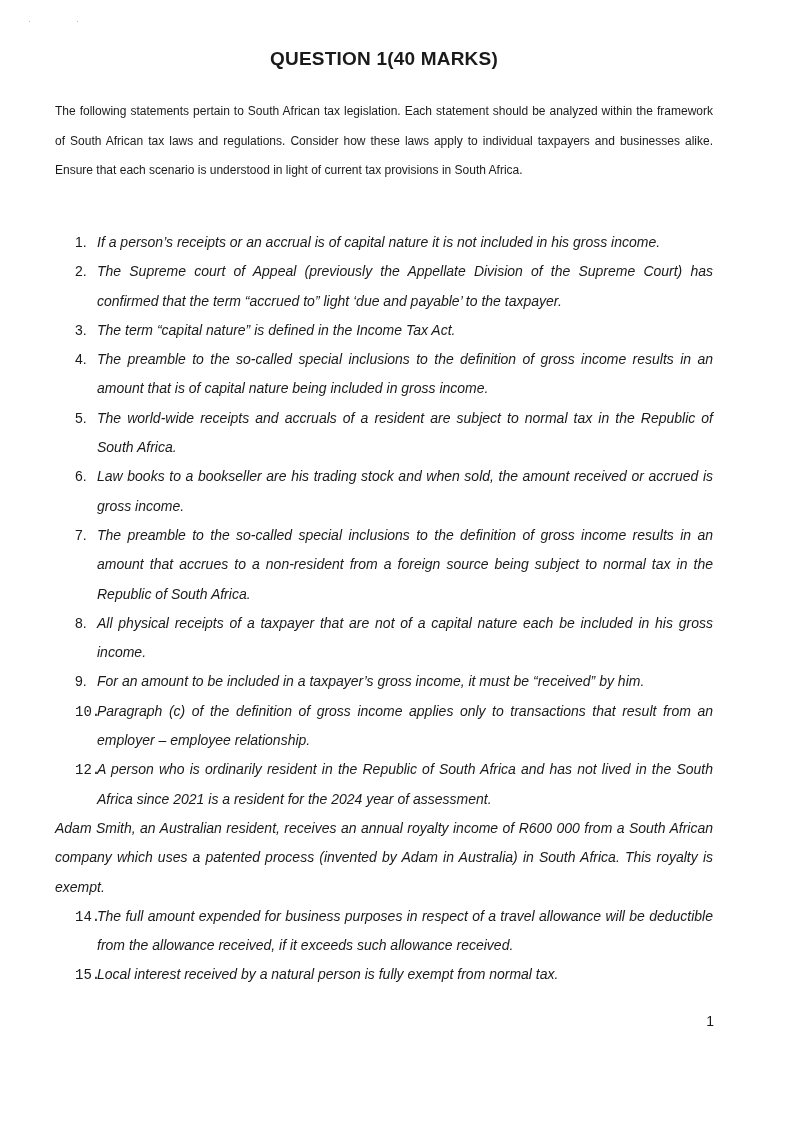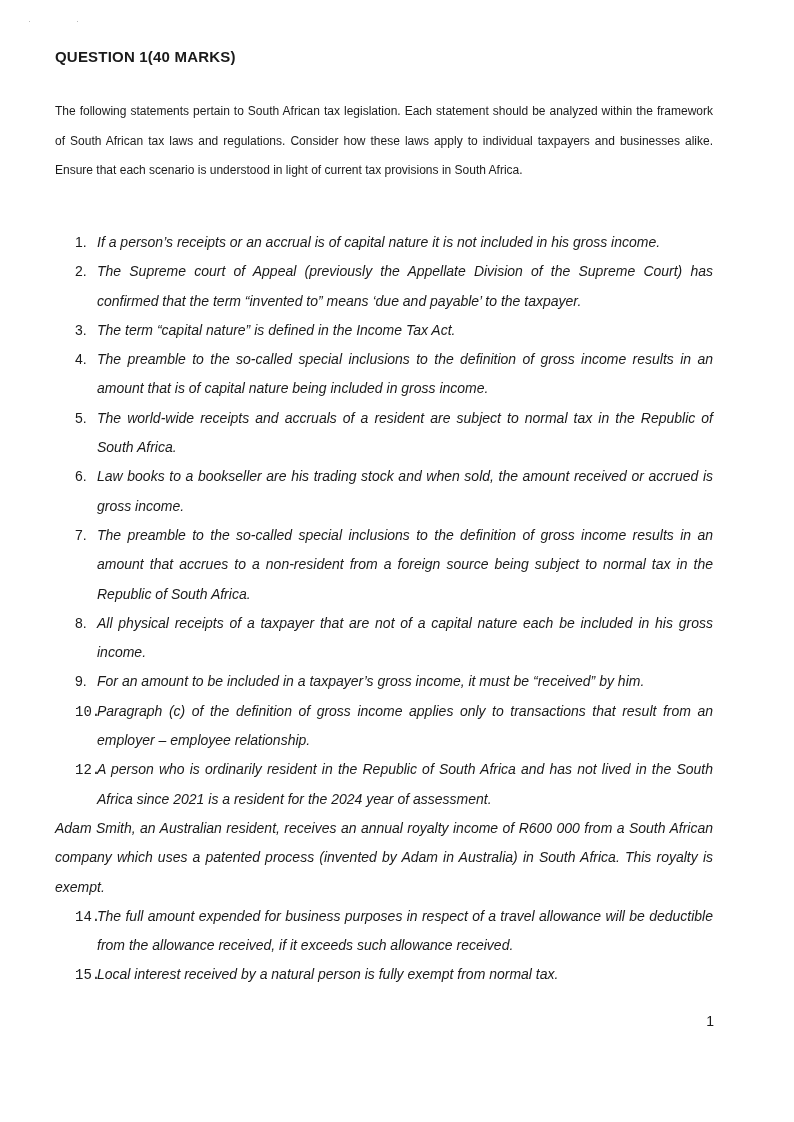--- a/index.html
+++ b/index.html
@@ -20,23 +20,23 @@
     left: 55px;
     top: 0;
     width: 658px;
   }
   .header-row {
     position: absolute;
     top: 48px;
     left: 0;
     width: 658px;
     display: flex;
-    justify-content: flex-start;
+    justify-content: center;
     font-weight: bold;
-    font-size: 15px;
+    font-size: 19px;
     letter-spacing: 0.2px;
   }
   .intro {
     position: absolute;
     top: 97px;
     left: 0;
     width: 658px;
     font-size: 12px;
     line-height: 29.5px;
     text-align: justify;
@@ -106,21 +106,21 @@
 
   <p class="intro">The following statements pertain to South African tax legislation. Each statement should be analyzed within the framework of South African tax laws and regulations. Consider how these laws apply to individual taxpayers and businesses alike. Ensure that each scenario is understood in light of current tax provisions in South Africa.</p>
 
   <ol class="statements">
     <li class="statement">
         <span class="num"><span>1.</span></span>
         <span class="text">If a person’s receipts or an accrual is of capital nature it is not included in his gross income.</span>
       </li>
     <li class="statement">
         <span class="num"><span>2.</span></span>
-        <span class="text">The Supreme court of Appeal (previously the Appellate Division of the Supreme Court) has confirmed that the term “invented to” means ‘due and payable’ to the taxpayer.</span>
+        <span class="text">The Supreme court of Appeal (previously the Appellate Division of the Supreme Court) has confirmed that the term “accrued to” light ‘due and payable’ to the taxpayer.</span>
       </li>
     <li class="statement">
         <span class="num"><span>3.</span></span>
         <span class="text">The term “capital nature” is defined in the Income Tax Act.</span>
       </li>
     <li class="statement">
         <span class="num"><span>4.</span></span>
         <span class="text">The preamble to the so-called special inclusions to the definition of gross income results in an amount that is of capital nature being included in gross income.</span>
       </li>
     <li class="statement">

